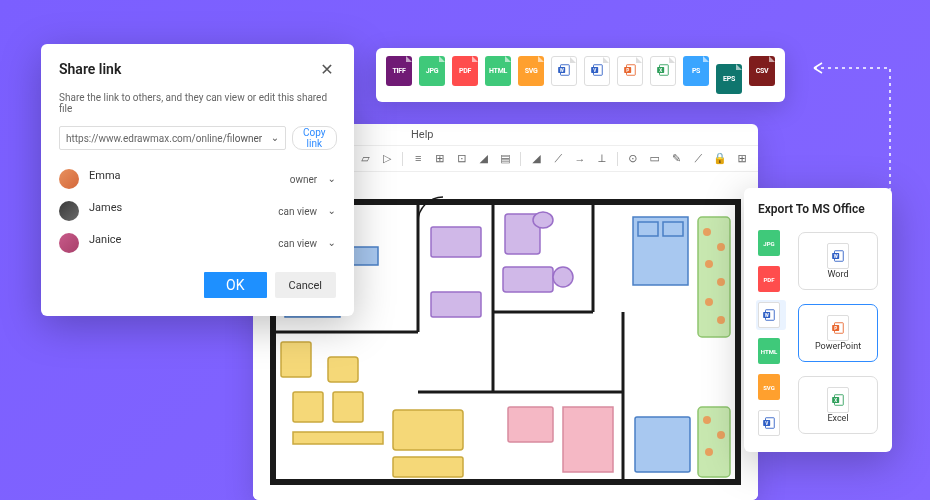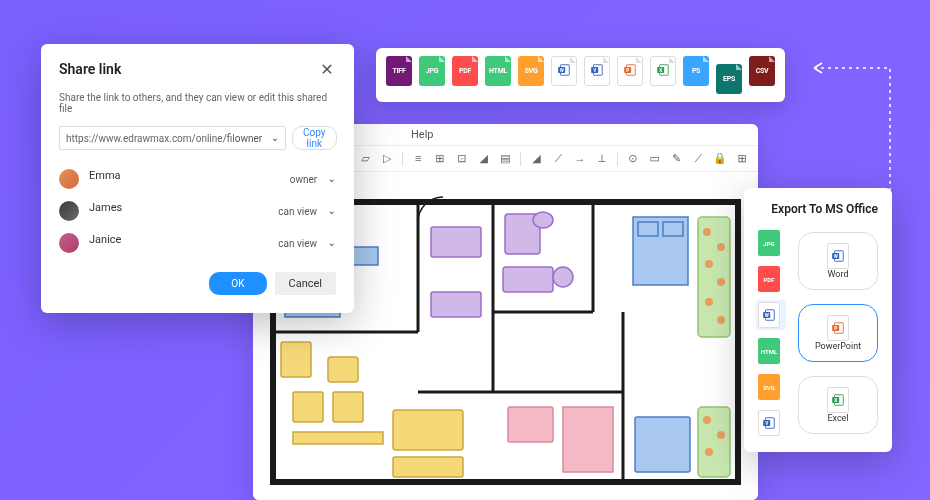--- a/index.html
+++ b/index.html
@@ -35,39 +35,39 @@
 .copy-link { border: 1px solid #ddd; border-radius: 10px; height: 24px; padding: 0 10px; font-size: 10px; color: #2e8bff; background: #fff; cursor: pointer; }
 .user-row { display: flex; align-items: center; justify-content: space-between; height: 30px; margin-bottom: 2px; }
 .user-left { display: flex; gap: 10px; }
 .avatar { width: 20px; height: 20px; border-radius: 50%; }
 .av1 { background: linear-gradient(135deg, #e8915f, #d4673a); }
 .av2 { background: linear-gradient(135deg, #3a3a3a, #6a6a6a); }
 .av3 { background: linear-gradient(135deg, #c85a8a, #a8406a); }
 .user-name { font-size: 11px; color: #333; }
 .user-role { font-size: 10px; color: #555; display: flex; align-items: center; gap: 4px; cursor: pointer; }
 .share-actions { display: flex; justify-content: flex-end; gap: 8px; margin-top: 14px; }
-.btn-ok { background: #1e90ff; color: #fff; border: none; border-radius: 10px; font-size: 10px; padding: 5px 22px; cursor: pointer; }
+.btn-ok { background: #1e90ff; color: #fff; border: none; border-radius: 1px; font-size: 14px; padding: 5px 22px; cursor: pointer; }
 .btn-cancel { background: #eee; color: #333; border: none; border-radius: 2px; font-size: 11px; padding: 5px 14px; cursor: pointer; }
 
 
 .format-bar { position: absolute; left: 376px; top: 48px; background: #fff; border-radius: 6px; box-shadow: 0 6px 24px rgba(0,0,0,0.18); padding: 8px 10px; display: flex; gap: 7px; }
 .fmt-badge { width: 26px; height: 30px; border-radius: 3px; position: relative; display: flex; align-items: center; justify-content: center; cursor: pointer; }
 .fmt-badge .fold { position: absolute; top: 0; right: 0; width: 0; height: 0; border-left: 6px solid rgba(255,255,255,0.6); border-top: 6px solid transparent; }
 .fmt-txt { font-size: 7px; font-weight: 700; color: #fff; letter-spacing: -0.3px; }
 .fmt-icon svg { width: 14px; height: 14px; }
 .badge-outline { background: #fff; border: 1px solid #ddd; }
 .badge-outline .fold { border-left-color: #ddd; }
 
 
-.export-panel { position: absolute; right: 38px; top: 188px; width: 148px; background: #fff; border-radius: 6px; box-shadow: 0 10px 40px rgba(0,0,0,0.25); padding: 14px 14px 16px; text-align: right; }
+.export-panel { position: absolute; right: 38px; top: 188px; width: 148px; background: #fff; border-radius: 6px; box-shadow: 0 10px 40px rgba(0,0,0,0.25); padding: 14px 14px 16px; }
 .export-title { font-size: 12px; font-weight: 600; color: #222; margin-bottom: 14px; }
 .export-grid { display: grid; grid-template-columns: 26px 1fr; gap: 10px 14px; align-items: center; }
 .exp-small { width: 22px; height: 26px; border-radius: 2px; display: flex; align-items: center; justify-content: center; font-size: 6px; font-weight: 700; color: #fff; position: relative; cursor: pointer; }
 .exp-small.out { border: 1px solid #ddd; background: #fff; }
-.exp-card { border: 1px solid #ddd; border-radius: 15px; height: 58px; display: flex; flex-direction: column; align-items: center; justify-content: center; gap: 0; cursor: pointer; }
+.exp-card { border: 1px solid #ddd; border-radius: 7px; height: 58px; display: flex; flex-direction: column; align-items: center; justify-content: center; gap: 0; cursor: pointer; }
 .exp-card.selected { border: 1.5px solid #2e8bff; }
 .exp-card-icon { width: 22px; height: 26px; border-radius: 2px; background: #fff; border: 1px solid #ddd; display: flex; align-items: center; justify-content: center; }
 .exp-card-label { font-size: 9px; color: #333; }
 .row-selected { background: #eaf3ff; border-radius: 3px; padding: 2px; margin: -2px; }
 
 
 .arrow-path { position: absolute; right: 28px; top: 60px; width: 90px; height: 140px; pointer-events: none; }
 
 .chev::after { content: "⌄"; font-size: 10px; position: relative; top: -1px; }
 </style>

